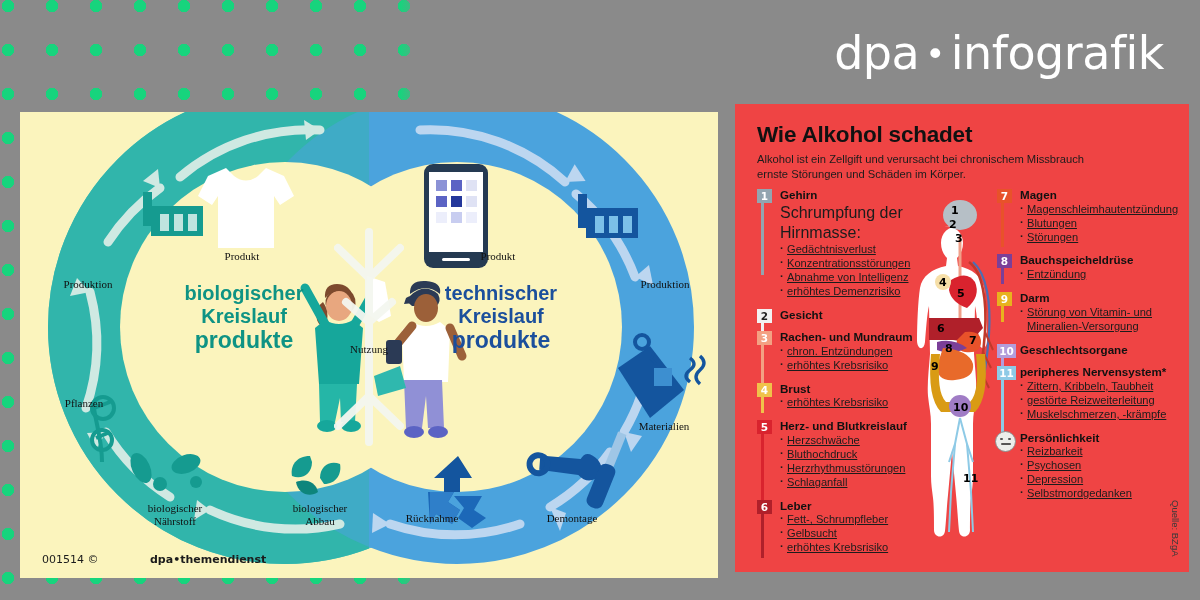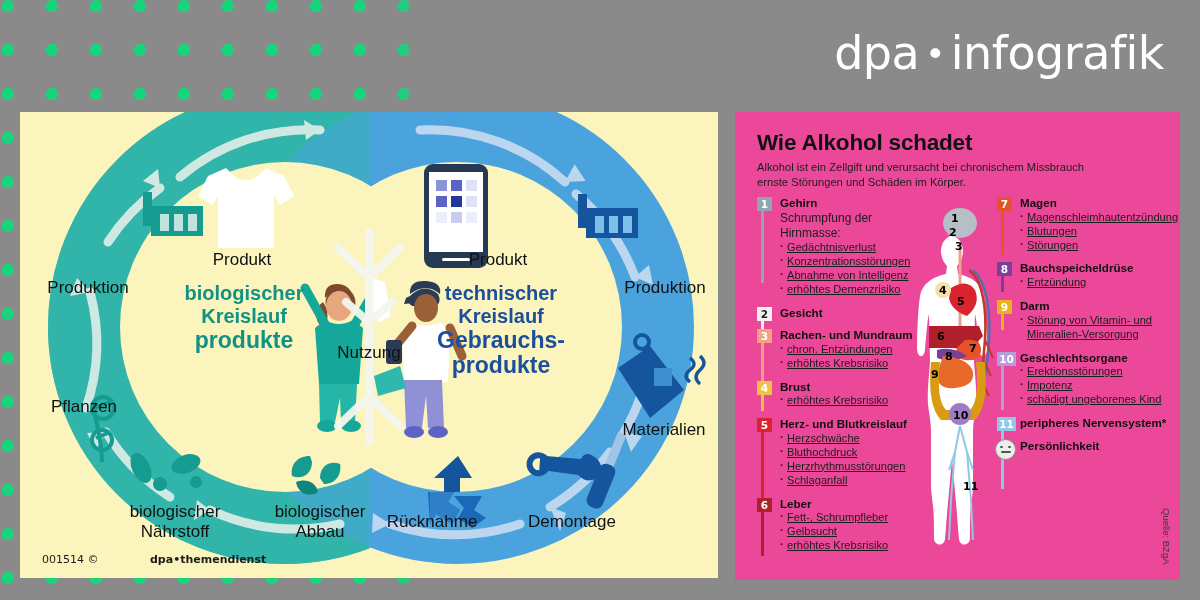--- a/index.html
+++ b/index.html
@@ -39,36 +39,36 @@
     background:#fbf4bd;overflow:hidden;
   }
   .panel-left svg{display:block;}
   .credit{
     position:absolute;left:22px;bottom:12px;font-size:11px;color:#1b1b1b;
     font-family:"DejaVu Sans", sans-serif;
   }
   .credit b{font-weight:bold;margin-left:48px;}
 
   .lbl{
-    position:absolute;font-size:17px;color:#111;white-space:nowrap;
-    font-family:Liberation Sans, sans-serif;
+    position:absolute;font-size:11px;color:#111;white-space:nowrap;
+    font-family:Liberation Serif, serif;
   }
   .lbl.ctr{transform:translateX(-50%);text-align:center;}
   .lbl2{line-height:1.15;}
 
   .core-txt{position:absolute;text-align:center;transform:translateX(-50%);}
   .core-txt .l1{font-size:20px;font-weight:bold;line-height:1.14;}
   .core-txt .l2{font-size:23px;font-weight:bold;line-height:1.12;}
   .core-green .l1,.core-green .l2{color:#0e9384;}
   .core-blue .l1,.core-blue .l2{color:#1b4f9c;}
 
   
   .panel-right{
-    position:absolute;left:735px;top:112px;width:445px;height:468px;
-    background:#ec4899;overflow:hidden;
+    position:absolute;left:735px;top:104px;width:445px;height:468px;
+    background:#ef4444;overflow:hidden;padding-left:9px;
   }
   .pr-title{
     position:absolute;left:22px;top:18px;font-size:22.5px;font-weight:bold;
     color:#111;letter-spacing:-0.2px;
   }
   .pr-sub{
     position:absolute;left:22px;top:48px;width:360px;font-size:11.2px;
     color:#1c1c1c;line-height:1.32;
   }
 
@@ -80,21 +80,21 @@
   .badge{
     position:absolute;left:0;top:1px;width:15px;height:14px;
     font-size:10.5px;font-weight:bold;color:#fff;
     display:flex;align-items:center;justify-content:center;
     font-family:"DejaVu Sans", sans-serif;
   }
   .badge.wide{width:19px;}
   .stem{position:absolute;left:4px;top:15px;width:3px;}
   .badge.dark{color:#222;}
   .h{font-size:11.6px;font-weight:bold;color:#111;line-height:1.17;margin-bottom:1px;}
-  .lead{font-size:12px;color:#1c1c1c;line-height:1.26;}
+  .lead{font-size:16px;color:#1c1c1c;line-height:1.26;}
   .ul{list-style:none;margin:0;padding:0;}
   .ul li{font-size:11.1px;color:#1c1c1c;line-height:1.26;position:relative;padding-left:7px;text-decoration:underline;}
   .ul li:before{content:"\00b7";position:absolute;left:0;top:-1px;font-weight:bold;}
   .face{
     position:absolute;left:-2px;top:0px;width:19px;height:19px;border-radius:50%;
     border:1.4px solid #8d8d8d;background:#eceeeb;
   }
   .face .e{position:absolute;width:3px;height:2px;background:#555;top:6px;border-radius:1px;}
   .face .e.a{left:4px;} .face .e.b{right:4px;}
   .face .m{position:absolute;left:4.5px;right:4.5px;top:11.5px;height:1.6px;background:#555;border-radius:1px;}
@@ -325,21 +325,20 @@
 
     <div class="core-txt core-green" style="left:224px;top:170px;">
       <div class="l1">biologischer</div>
       <div class="l1">Kreislauf</div>
       <div class="l2">produkte</div>
     </div>
 
     <div class="core-txt core-blue" style="left:481px;top:170px;">
       <div class="l1">technischer</div>
       <div class="l1">Kreislauf</div>
-      <div class="l2">Gebrauchs-</div>
       <div class="l2">produkte</div>
     </div>
 
     <div class="credit">
       <span>001514 ©</span>
       <b>dpa•themendienst</b>
     </div>
   </div>
 
   <div class="panel-right">
@@ -427,38 +426,44 @@
           <div class="stem" style="background: rgb(232, 178, 30); height: 16px;"></div>
           <div class="h">Darm</div>
           <ul class="ul">
             <li>Störung von Vitamin- und Mineralien-Versorgung</li>
           </ul>
         </div>
         <div class="item">
           <div class="badge wide" style="background: rgb(179, 157, 219);">10</div>
           <div class="stem" style="background: rgb(179, 157, 219); height: 44px;"></div>
           <div class="h">Geschlechtsorgane</div>
-          <ul class="ul">
-            <li>Erektionsstörungen</li>
-            <li>Impotenz</li>
-            <li>schädigt ungeborenes Kind</li>
-          </ul>
         </div>
         <div class="item">
           <div class="badge wide" style="background: rgb(142, 202, 230);">11</div>
           <div class="stem" style="background: rgb(142, 202, 230); height: 58px;"></div>
           <div class="h">peripheres Nervensystem*</div>
+          <ul class="ul">
+            <li>Zittern, Kribbeln, Taubheit</li>
+            <li>gestörte Reizweiterleitung</li>
+            <li>Muskelschmerzen, -krämpfe</li>
+          </ul>
         </div>
         <div class="item">
           <div class="face">
             <span class="e a"></span>
             <span class="e b"></span>
             <span class="m"></span>
           </div>
           <div class="h">Persönlichkeit</div>
+          <ul class="ul">
+            <li>Reizbarkeit</li>
+            <li>Psychosen</li>
+            <li>Depression</li>
+            <li>Selbstmordgedanken</li>
+          </ul>
         </div>
       </div>
 
     <svg class="body-fig" viewBox="0 0 110 390">
       <g>
         <path d="M55 34 c-12 0 -19 7 -19 17 c0 7 3 12 6 15 l-1 8 c-14 3 -24 10 -26 22 c-2 13 -3 36 -3 52 c0 10 7 11 8 2 c1 -12 2 -28 4 -36 l1 48 c-1 14 -3 30 -2 42 c1 10 3 18 3 28 l0 52 c0 8 1 14 2 22 c1 7 1 24 1 32 c0 8 10 9 11 1 c1 -9 2 -27 3 -36 l4 -44 l4 44 c1 9 2 27 3 36 c1 8 11 7 11 -1 c0 -8 0 -25 1 -32 c1 -8 2 -14 2 -22 l0 -52 c0 -10 2 -18 3 -28 c1 -12 -1 -28 -2 -42 l1 -48 c2 8 3 24 4 36 c1 9 8 8 8 -2 c0 -16 -1 -39 -3 -52 c-2 -12 -12 -19 -26 -22 l-1 -8 c3 -3 6 -8 6 -15 c0 -10 -7 -17 -19 -17 Z" fill="#ffffff"></path>
       </g>
 
       <ellipse cx="55" cy="23" rx="17" ry="15" fill="#b6bfc6"></ellipse>
 

